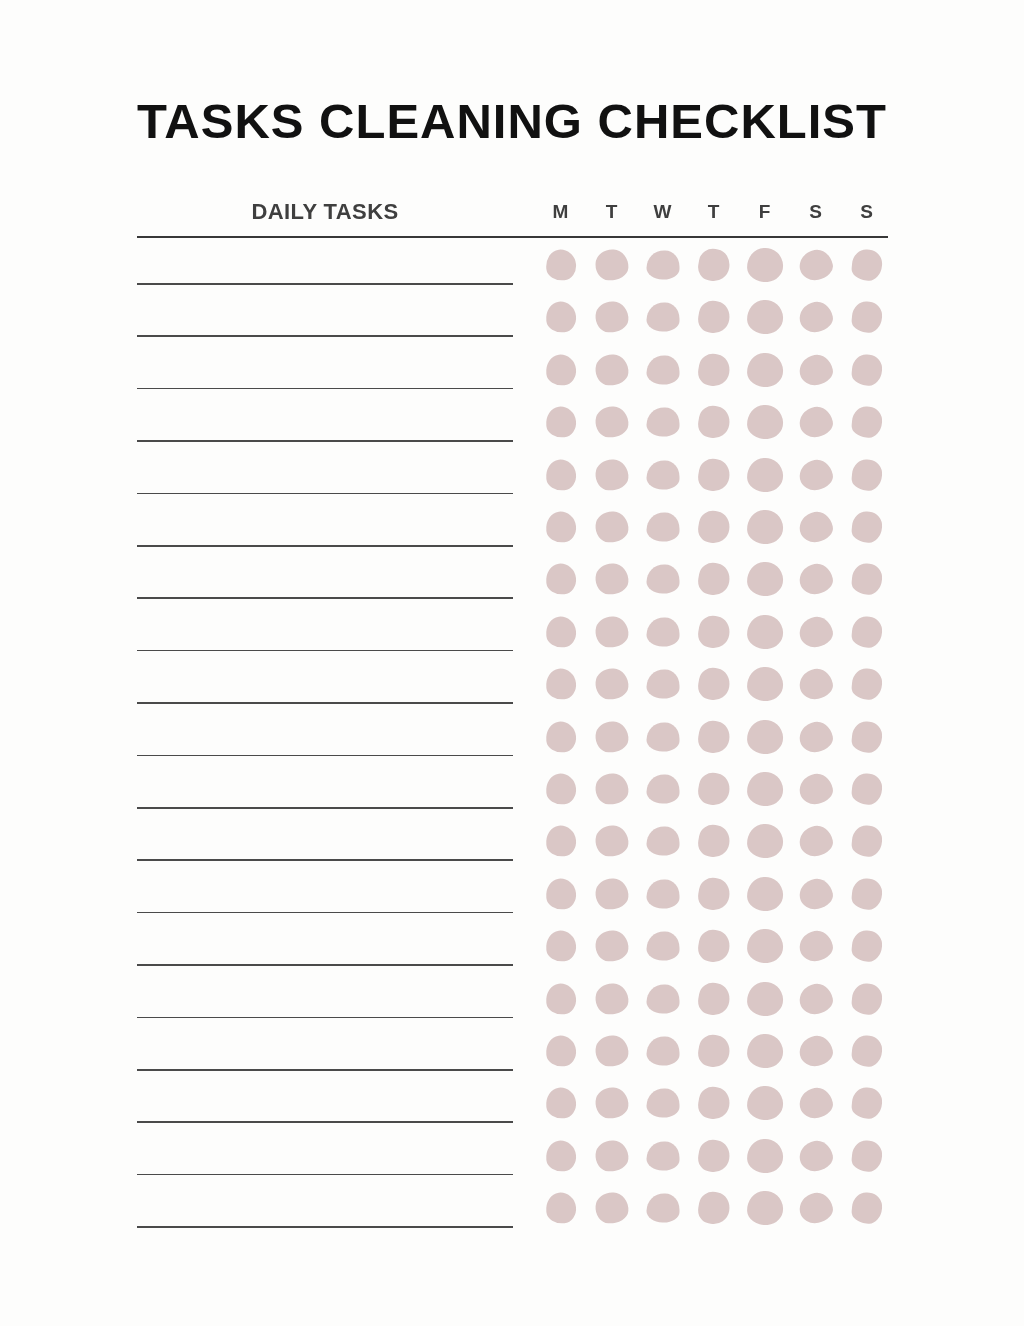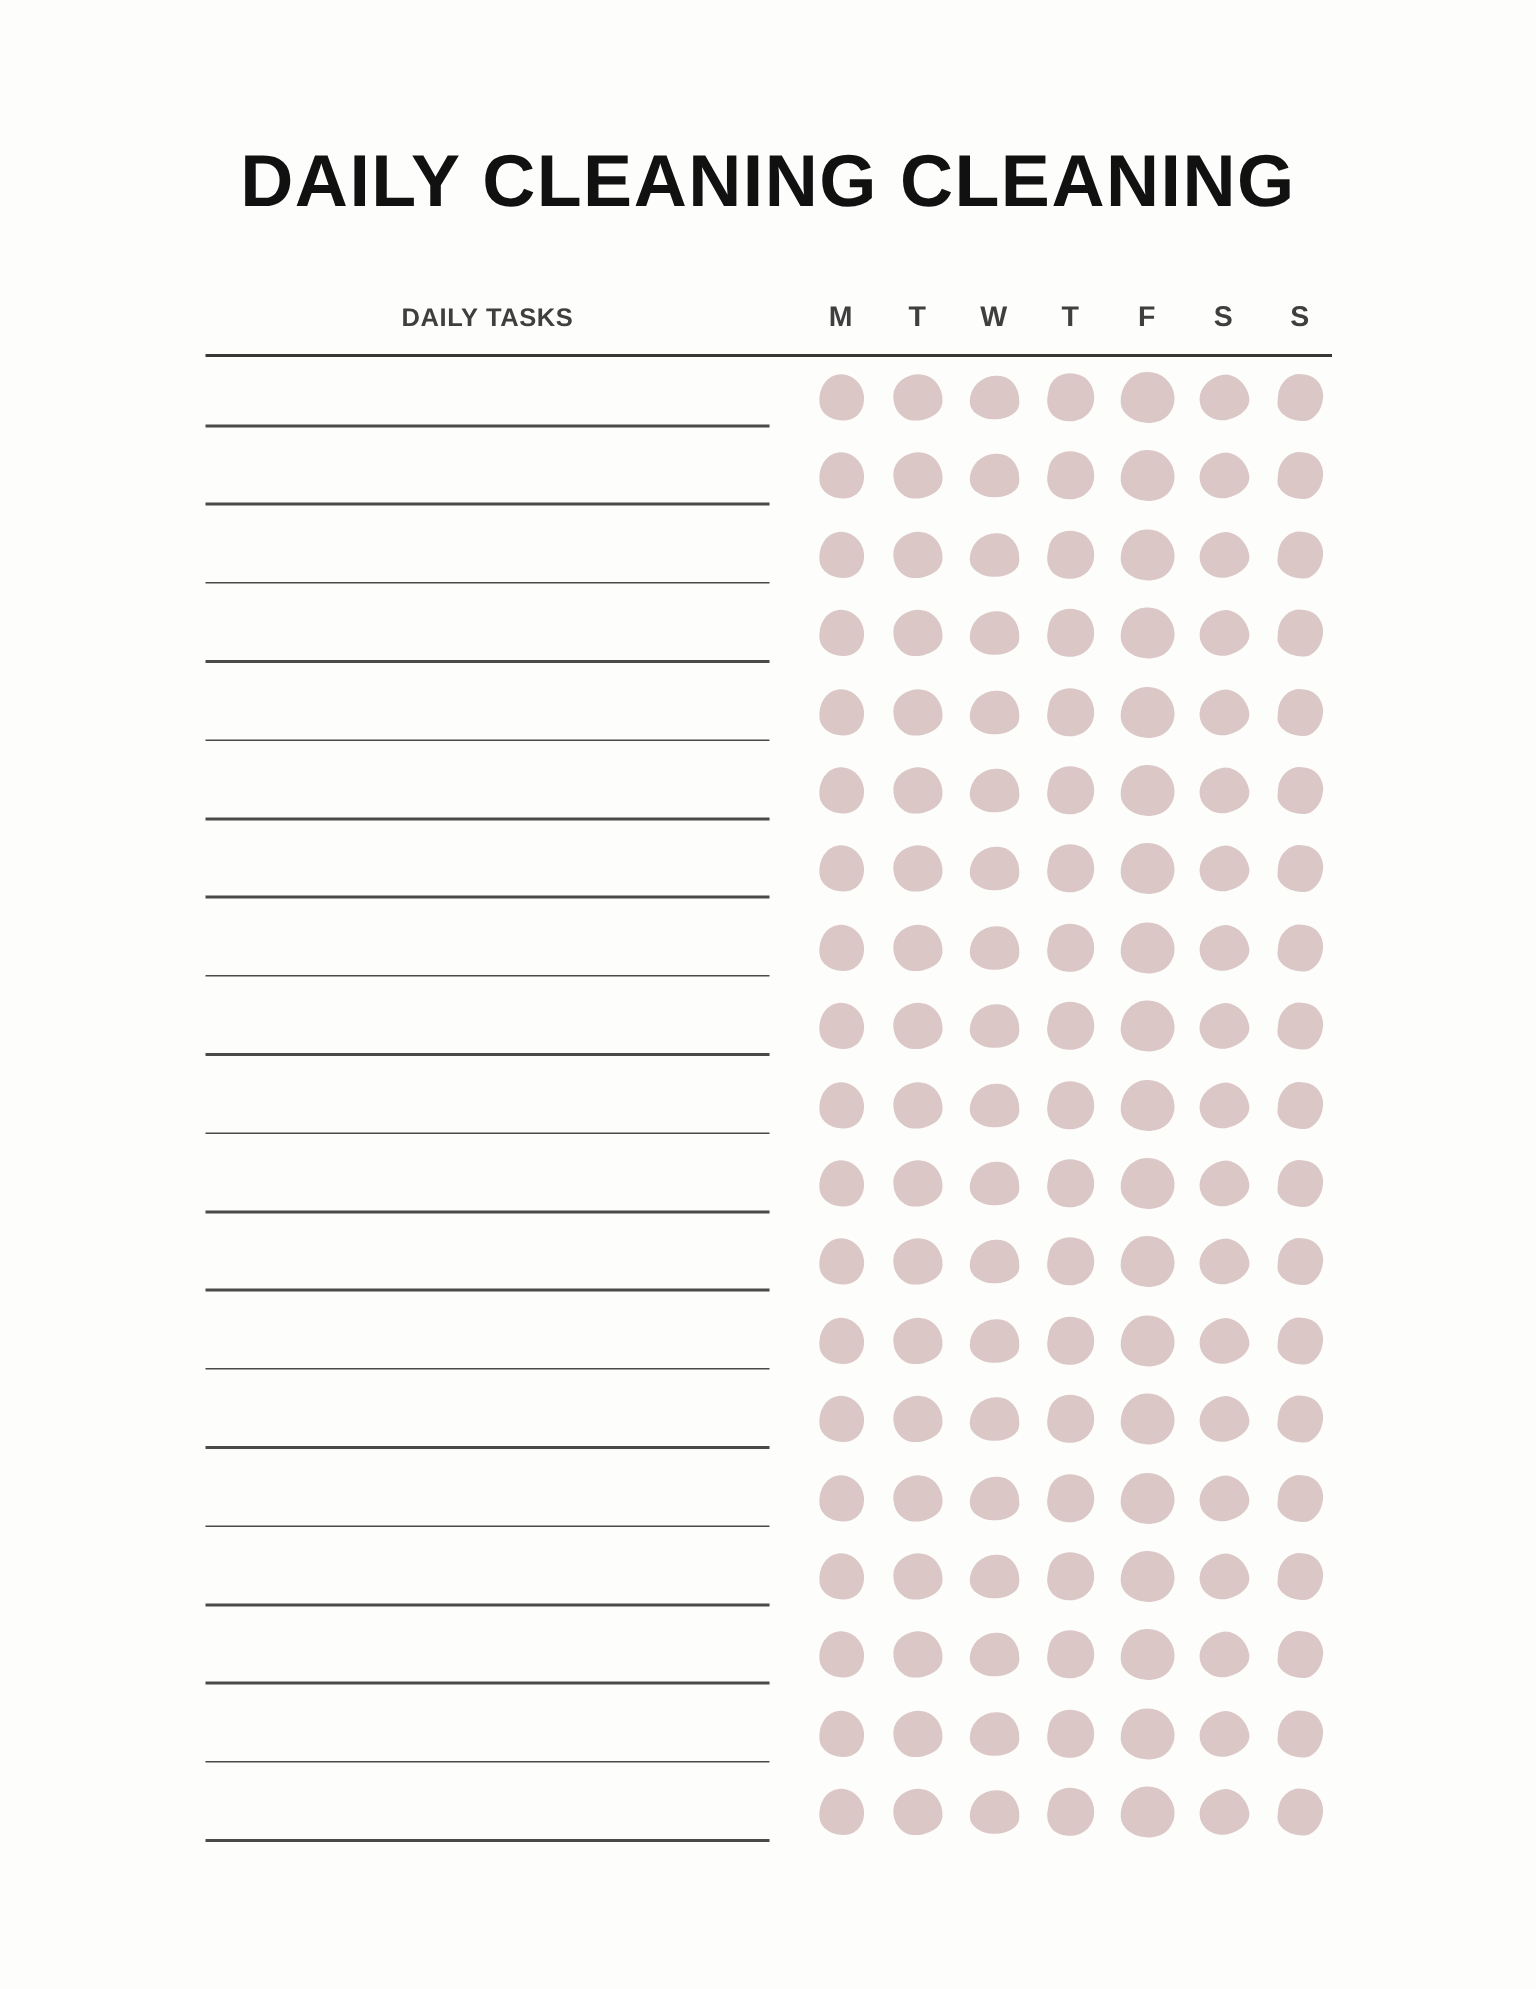--- a/index.html
+++ b/index.html
@@ -29,21 +29,21 @@
     font-weight:bold;
     letter-spacing:1px;
     color:var(--title);
     line-height:1;
     white-space:nowrap;
   }
   .tasks-header{
     position:absolute;
     top:200px; left:137px; width:376px;
     text-align:center;
-    font-size:17px;
+    font-size:22px;
     font-weight:bold;
     letter-spacing:0.4px;
     color:var(--hdr);
     line-height:24px;
   }
   .day-headers{
     position:absolute;
     top:200px; left:535px;
     display:flex;
   }
@@ -76,21 +76,21 @@
   .c3{width:31px;height:32px;border-radius:50% 50% 56% 44%/46% 56% 52% 46%;transform:translate(-50%,-50%) rotate(10deg);}
   .c4{width:36px;height:34px;border-radius:50% 50% 46% 54%/58% 54% 48% 44%;transform:translate(-50%,-50%) rotate(-3deg);}
   .c5{width:33px;height:30px;border-radius:55% 45% 52% 48%/52% 60% 40% 48%;transform:translate(-50%,-50%) rotate(-12deg);}
   .c6{width:30px;height:31px;border-radius:50% 50% 44% 56%/54% 50% 58% 38%;transform:translate(-50%,-50%) rotate(5deg);}
 </style>
 </head>
 <body>
 
 <div class="page">
 
-  <h1 class="title">DAILY CLEANING CLEANING</h1>
+  <h1 class="title">TASKS CLEANING CHECKLIST</h1>
 
   <div class="tasks-header">DAILY TASKS</div>
 
   <div class="day-headers">
       <span class="day">M</span>
       <span class="day">T</span>
       <span class="day">W</span>
       <span class="day">T</span>
       <span class="day">F</span>
       <span class="day">S</span>

